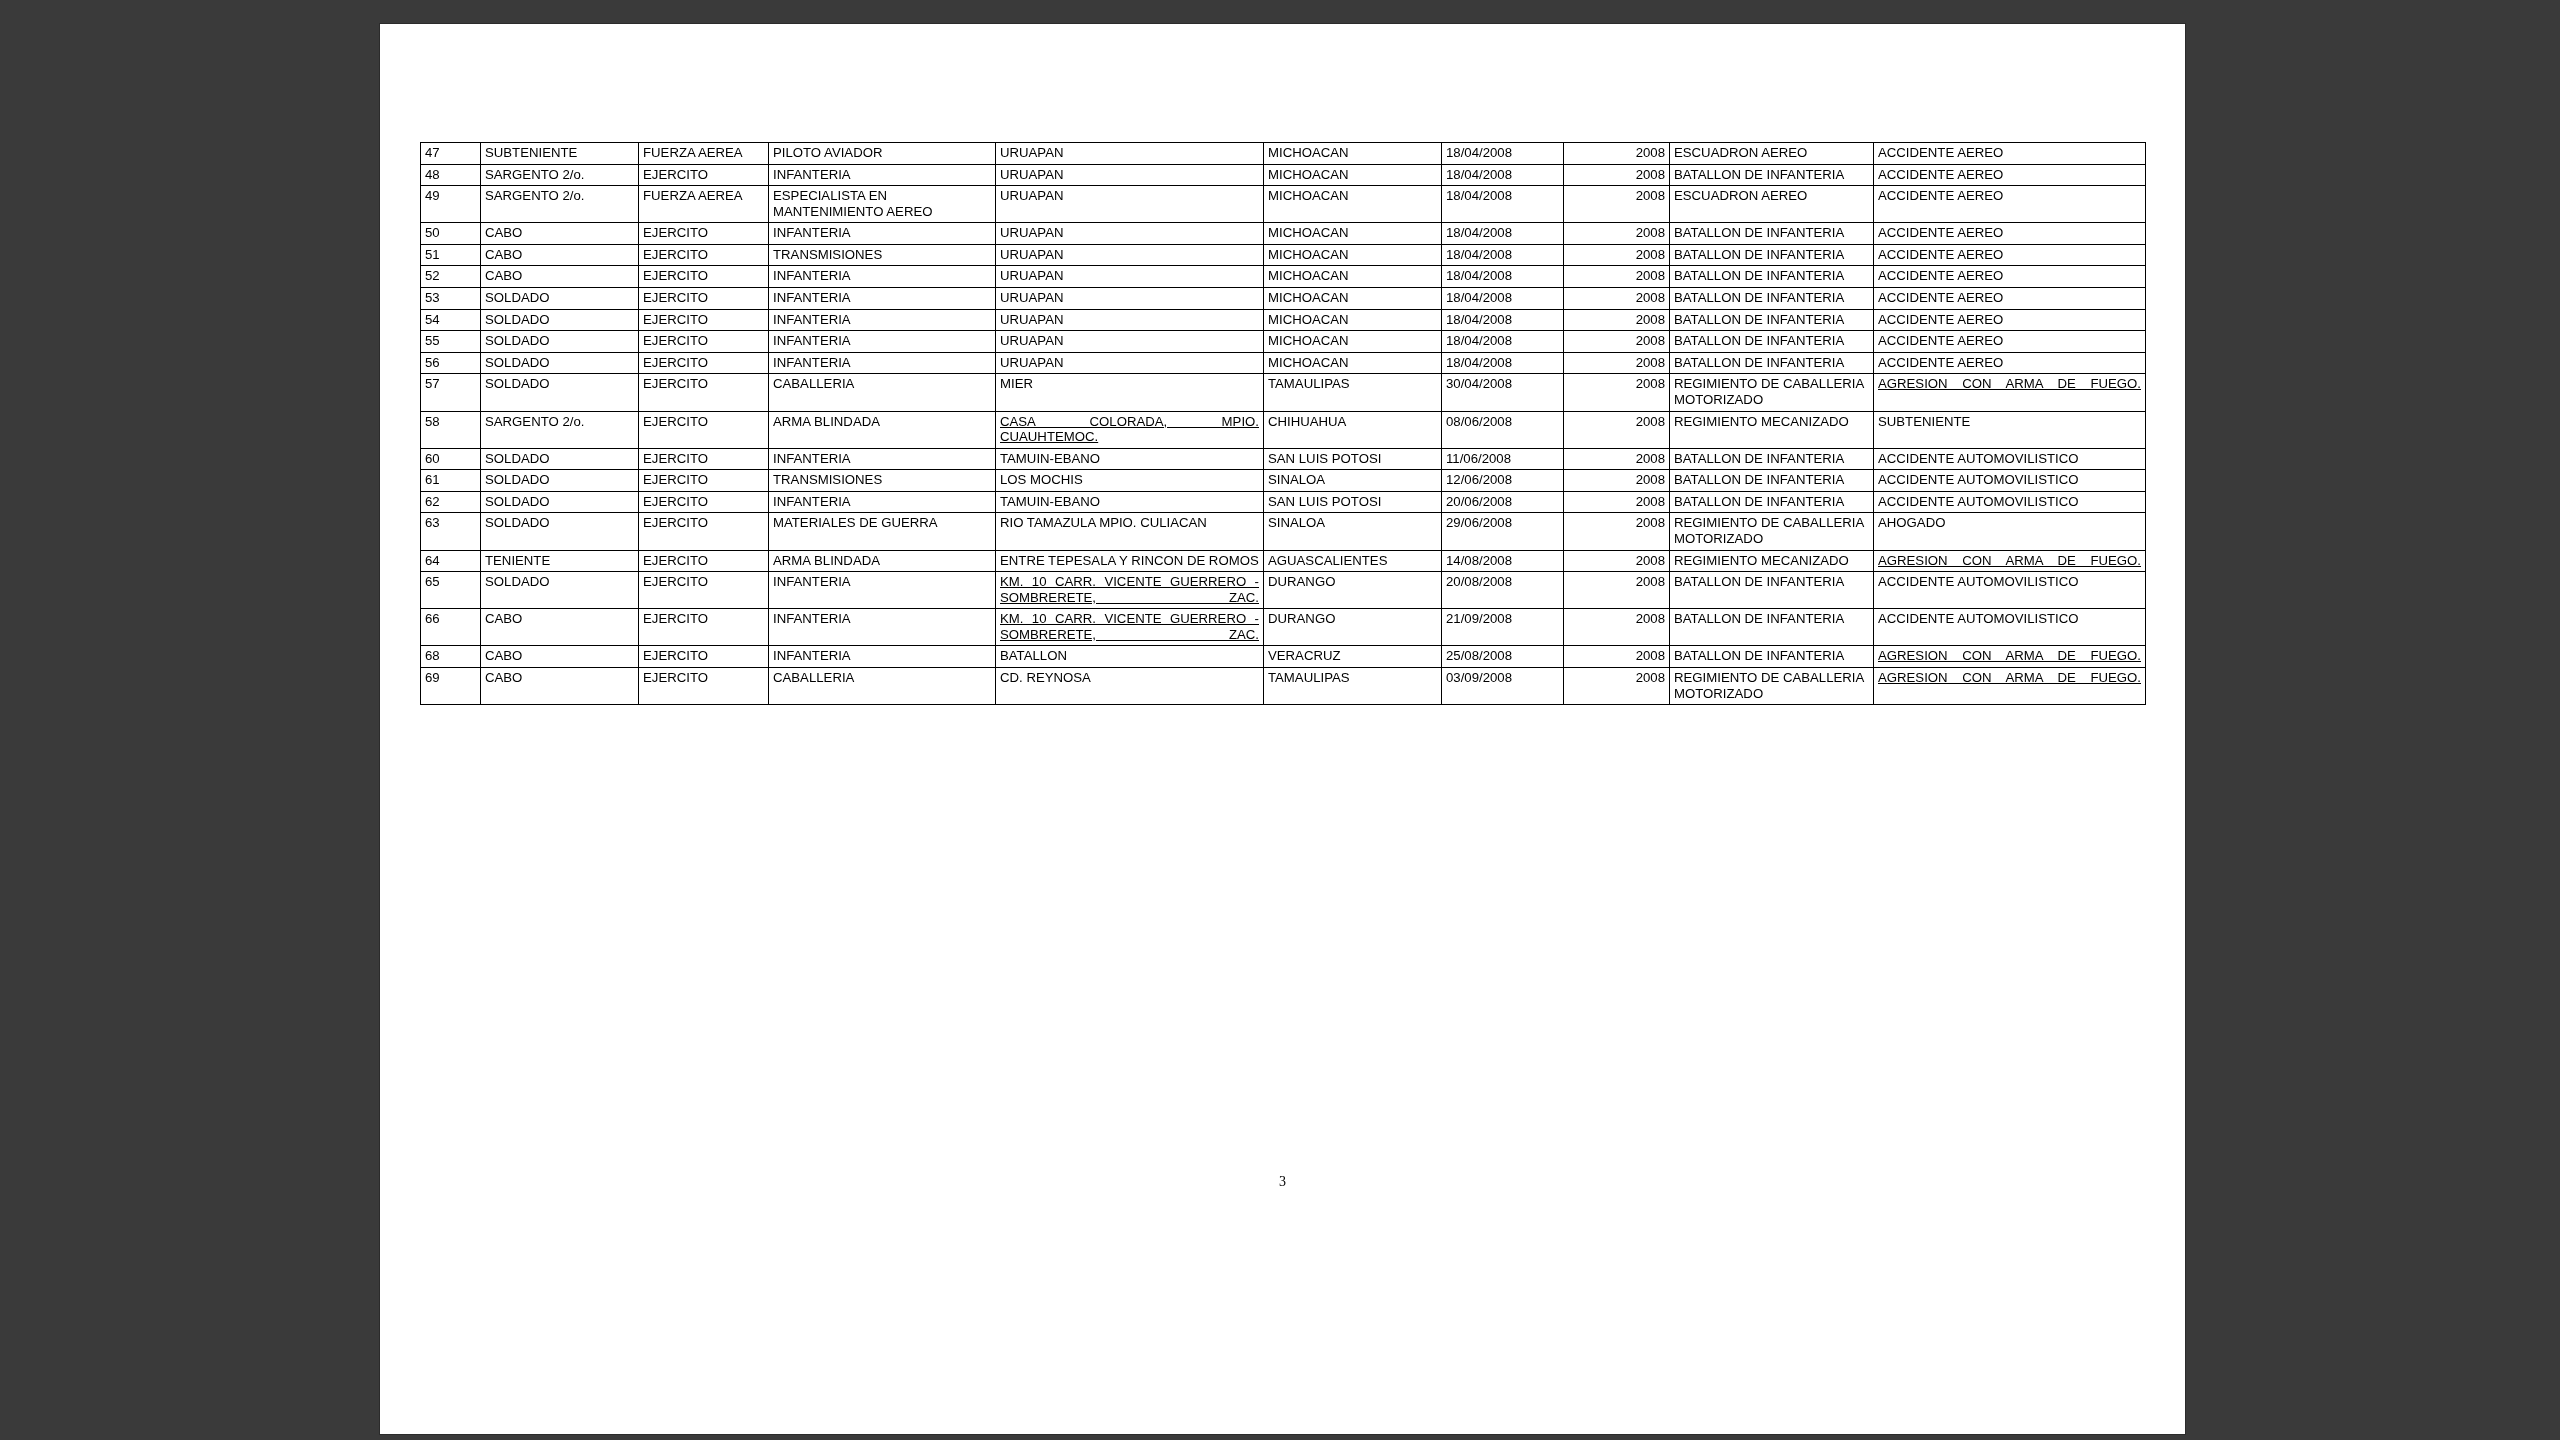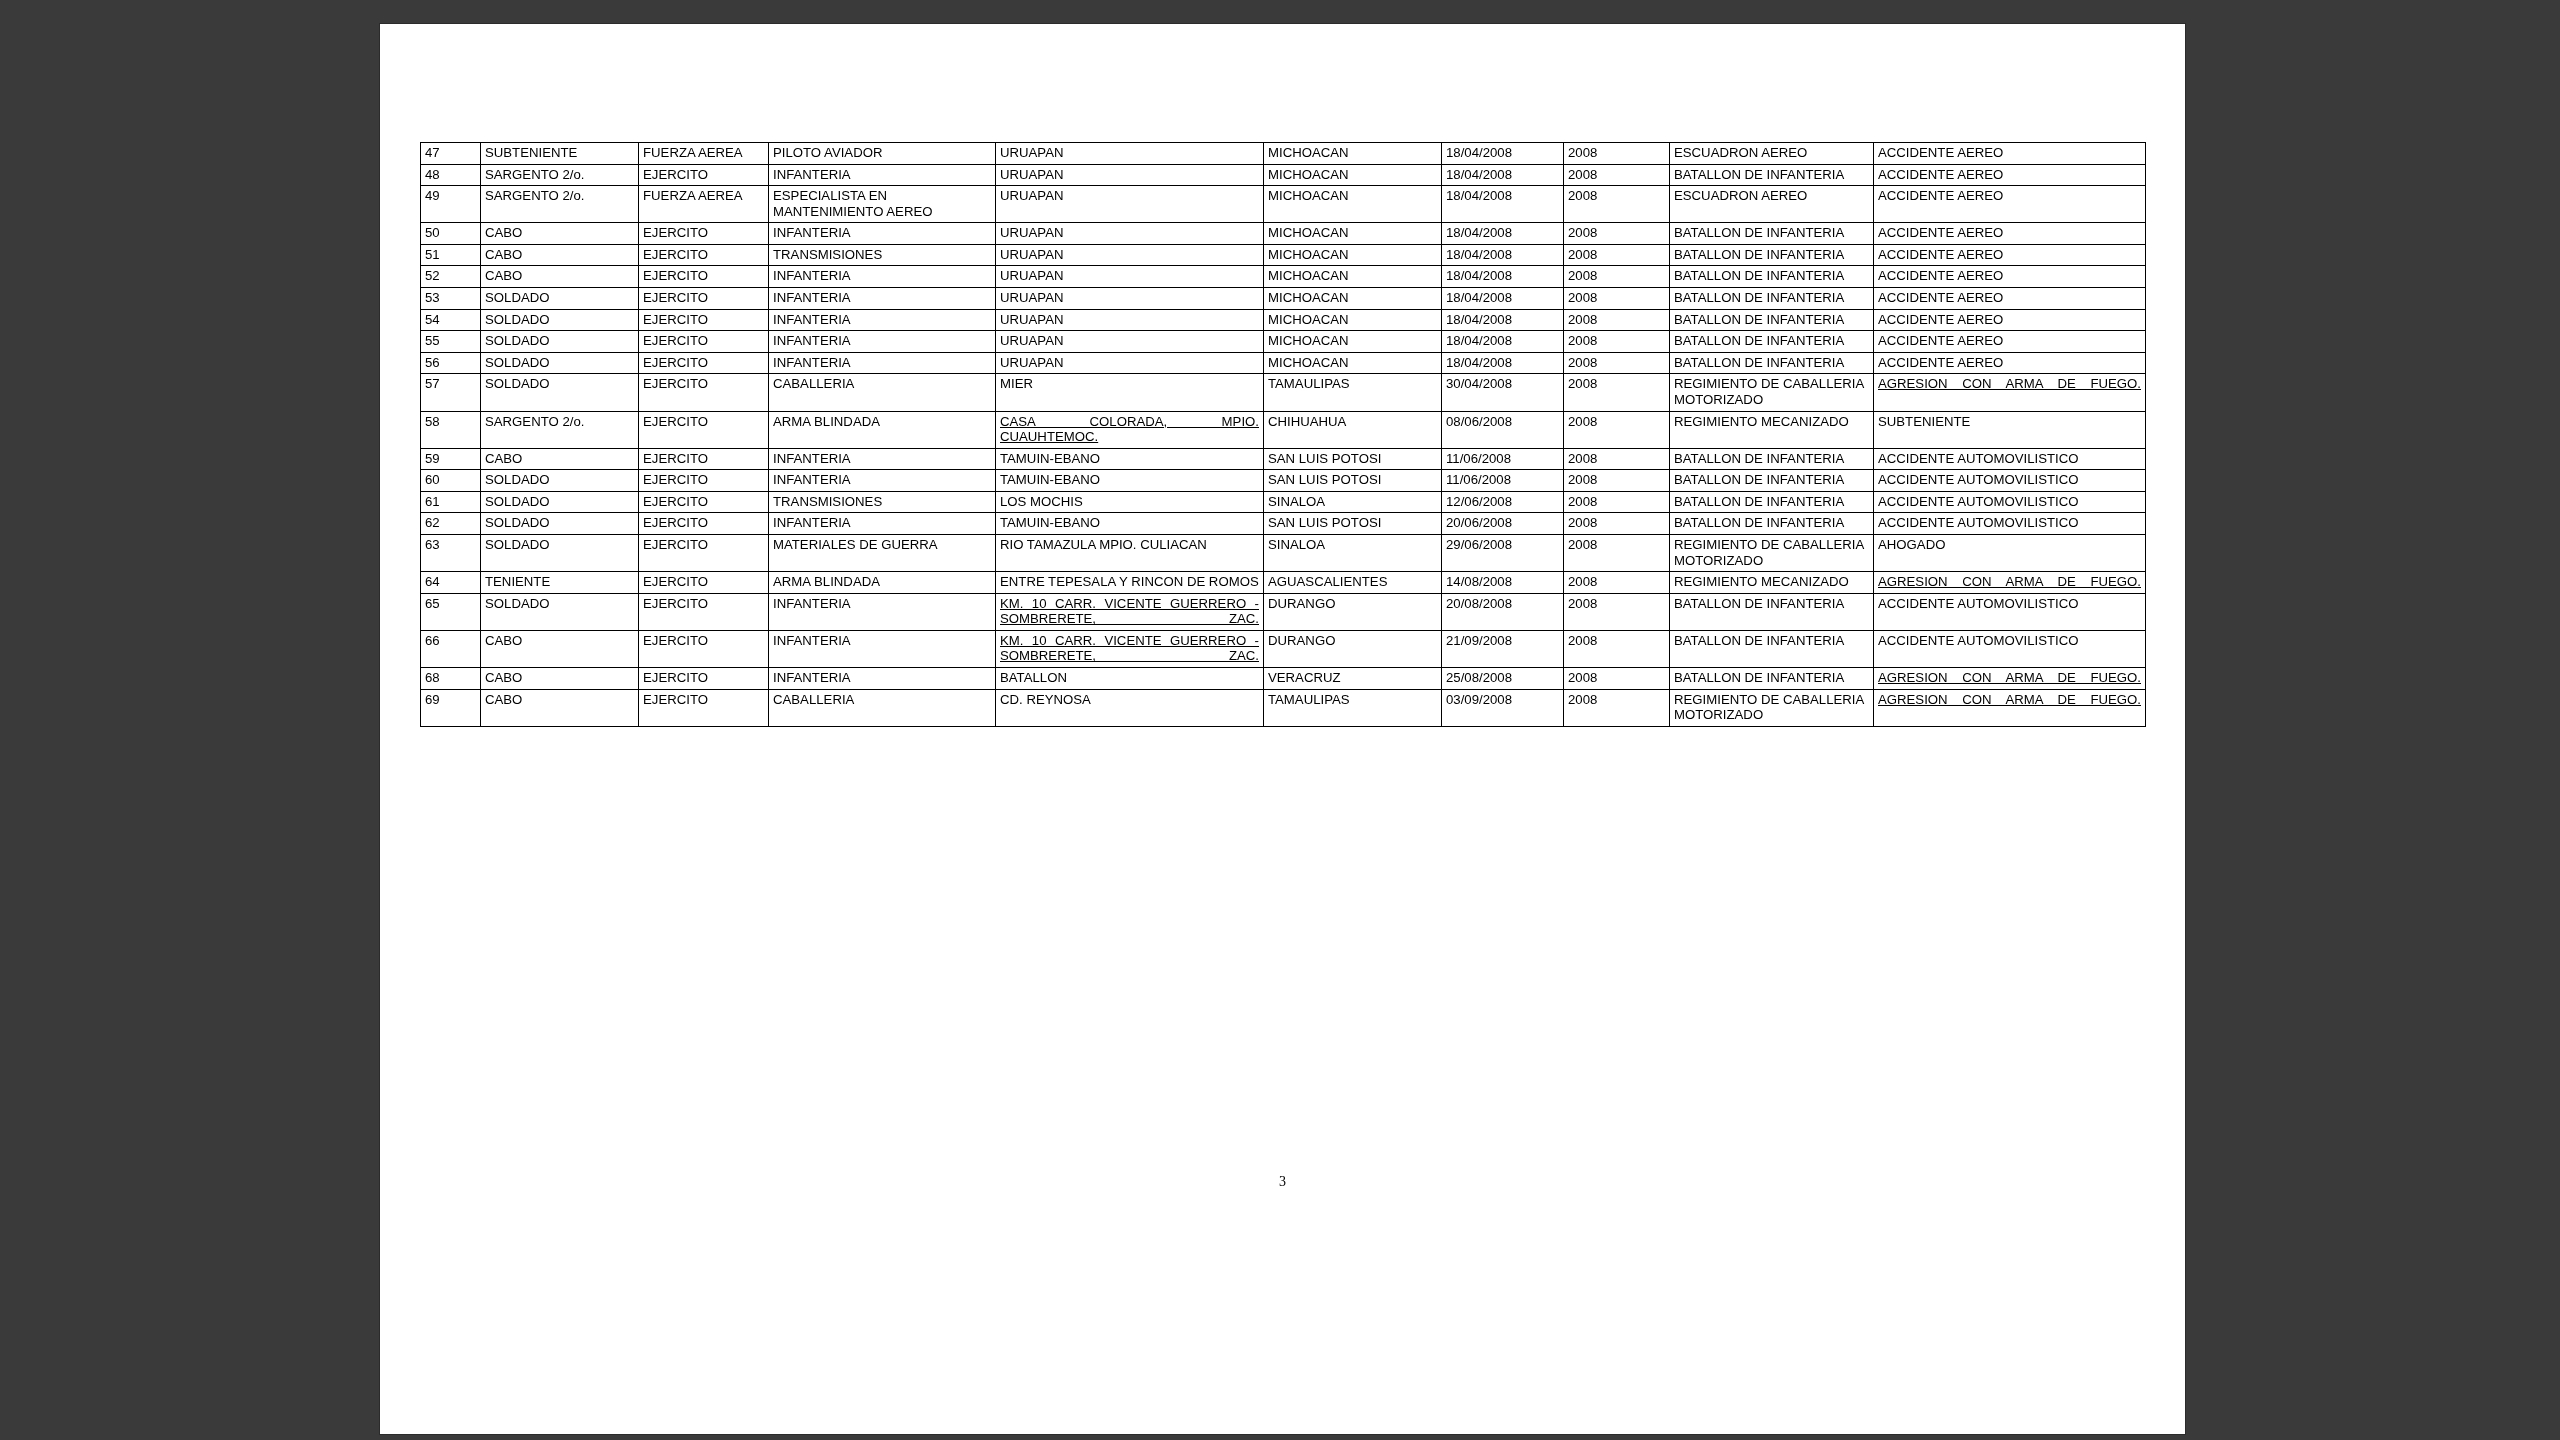--- a/index.html
+++ b/index.html
@@ -55,21 +55,21 @@
   col.c-force  { width: 130px; }
   col.c-arm    { width: 227px; }
   col.c-place  { width: 268px; }
   col.c-state  { width: 178px; }
   col.c-date   { width: 122px; }
   col.c-year   { width: 106px; }
   col.c-unit   { width: 204px; }
   col.c-cause  { width: 272px; }
 
   td.year-cell {
-    text-align: left;
+    text-align: right;
     vertical-align: middle;
   }
   td.justify-cell {
     text-align: justify;
     text-align-last: justify;
     text-decoration: underline;
   }
   .page-number {
     position: absolute;
     top: 1150px;
@@ -239,32 +239,20 @@
               <td>EJERCITO</td>
               <td>ARMA BLINDADA</td>
               <td class="justify-cell">CASA COLORADA, MPIO. CUAUHTEMOC.</td>
               <td>CHIHUAHUA</td>
               <td>08/06/2008</td>
               <td class="year-cell">2008</td>
               <td>REGIMIENTO MECANIZADO</td>
               <td>SUBTENIENTE</td>
             </tr>
             <tr>
-              <td>59</td>
-              <td>CABO</td>
-              <td>EJERCITO</td>
-              <td>INFANTERIA</td>
-              <td>TAMUIN-EBANO</td>
-              <td>SAN LUIS POTOSI</td>
-              <td>11/06/2008</td>
-              <td class="year-cell">2008</td>
-              <td>BATALLON DE INFANTERIA</td>
-              <td>ACCIDENTE AUTOMOVILISTICO</td>
-            </tr>
-            <tr>
               <td>60</td>
               <td>SOLDADO</td>
               <td>EJERCITO</td>
               <td>INFANTERIA</td>
               <td>TAMUIN-EBANO</td>
               <td>SAN LUIS POTOSI</td>
               <td>11/06/2008</td>
               <td class="year-cell">2008</td>
               <td>BATALLON DE INFANTERIA</td>
               <td>ACCIDENTE AUTOMOVILISTICO</td>

